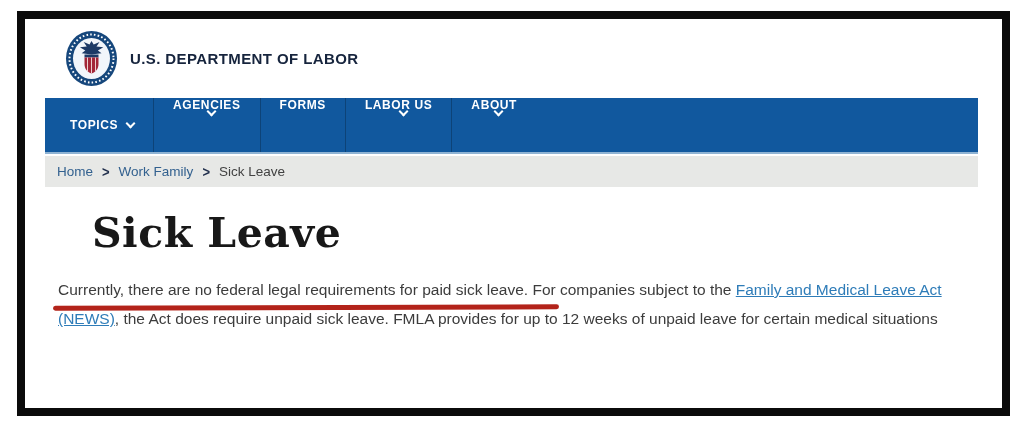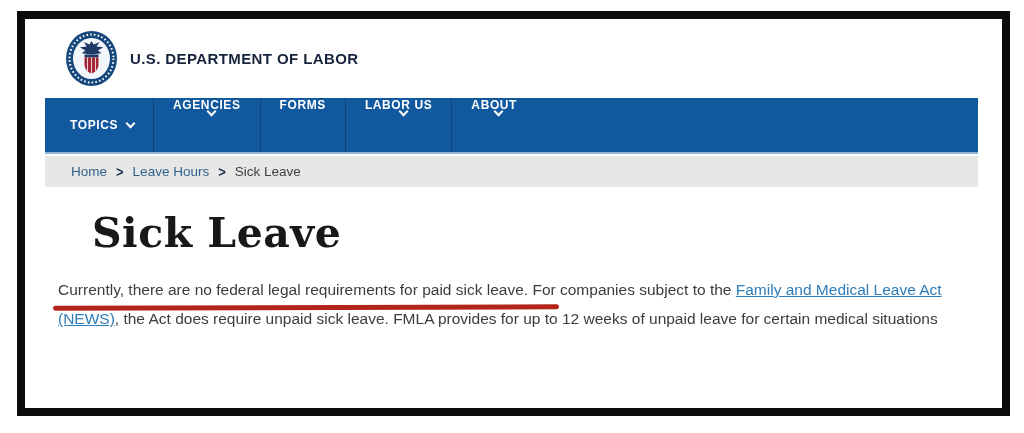--- a/index.html
+++ b/index.html
@@ -36,21 +36,21 @@
     padding-left:6px;border-bottom:2px solid #8fb3d3;}
   .nav-item{display:flex;align-items:center;padding:0 19px;cursor:pointer;
     color:#ffffff;font-weight:bold;font-size:12px;letter-spacing:.6px;white-space:nowrap;}
   .nav-item + .nav-item{border-left:1px solid rgba(8,42,74,.45);flex-direction:column;}
   .chev{width:7px;height:7px;margin-left:9px;margin-top:-4px;
     border-right:2px solid #fff;border-bottom:2px solid #fff;transform:rotate(45deg);}
 
   
   .breadcrumb{position:absolute;left:20px;top:137px;width:933px;height:31px;
     background:var(--breadcrumb-bg);display:flex;align-items:center;
-    padding-left:26px;font-size:13.5px;}
+    padding-left:12px;font-size:13.5px;}
   .breadcrumb a{color:var(--breadcrumb-link);text-decoration:none;cursor:pointer;}
   .breadcrumb .sep{color:#22304d;margin:0 9px;font-size:13px;font-weight:bold;
     transform:scaleY(1.15);}
   .breadcrumb .current{color:#424242;}
 
   
   .page-title{position:absolute;left:67px;top:190px;
     font-family:"DejaVu Serif","Liberation Serif",serif;
     font-weight:bold;font-size:41px;color:var(--title-text);letter-spacing:.5px;}
 
@@ -104,21 +104,21 @@
       </div>
       <div class="nav-item">
         <span>ABOUT</span>
         <span class="chev"></span>
       </div>
     </nav>
 
     <div class="breadcrumb">
       <a>Home</a>
       <span class="sep">&gt;</span>
-      <a>Leave Hours</a>
+      <a>Work Family</a>
       <span class="sep">&gt;</span>
       <span class="current">Sick Leave</span>
     </div>
 
     <h1 class="page-title">Sick Leave</h1>
 
     <div class="article">
       <div class="line"><span>Currently, there are no federal legal requirements for paid sick leave. For companies subject to the </span><a class="link">Family and Medical Leave Act</a></div>
       <div class="line"><a class="link">(NEWS)</a><span>, the Act does require unpaid sick leave. FMLA provides for up to 12 weeks of unpaid leave for certain medical situations</span></div>
     </div>

